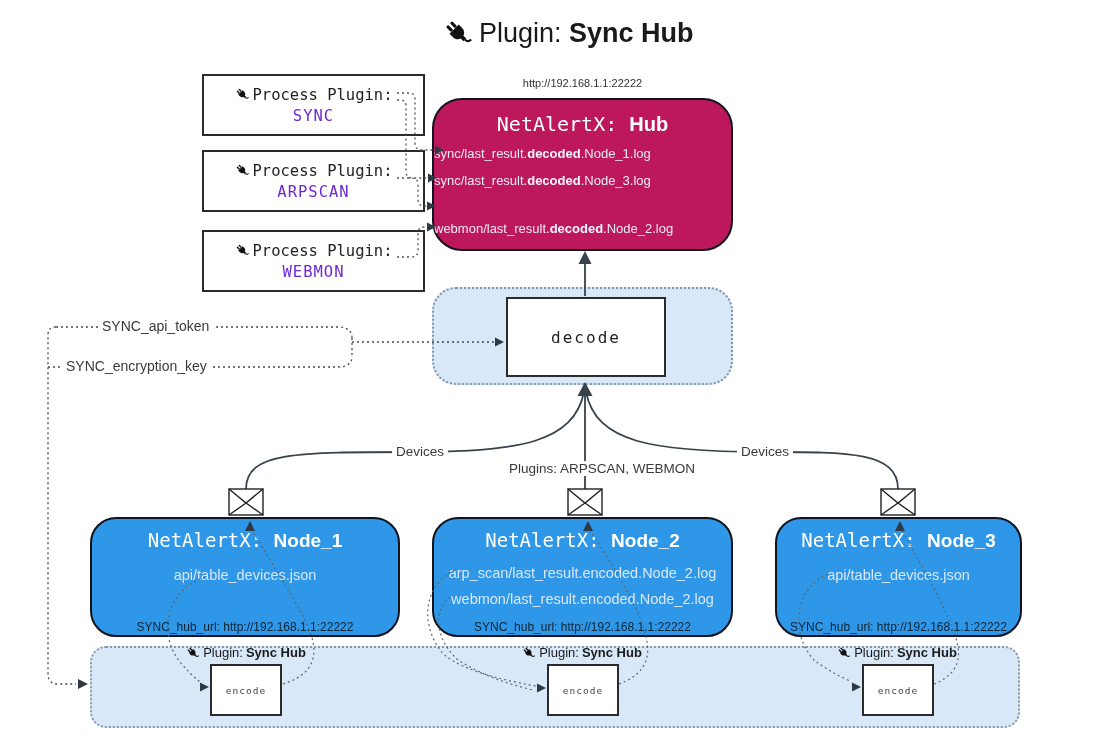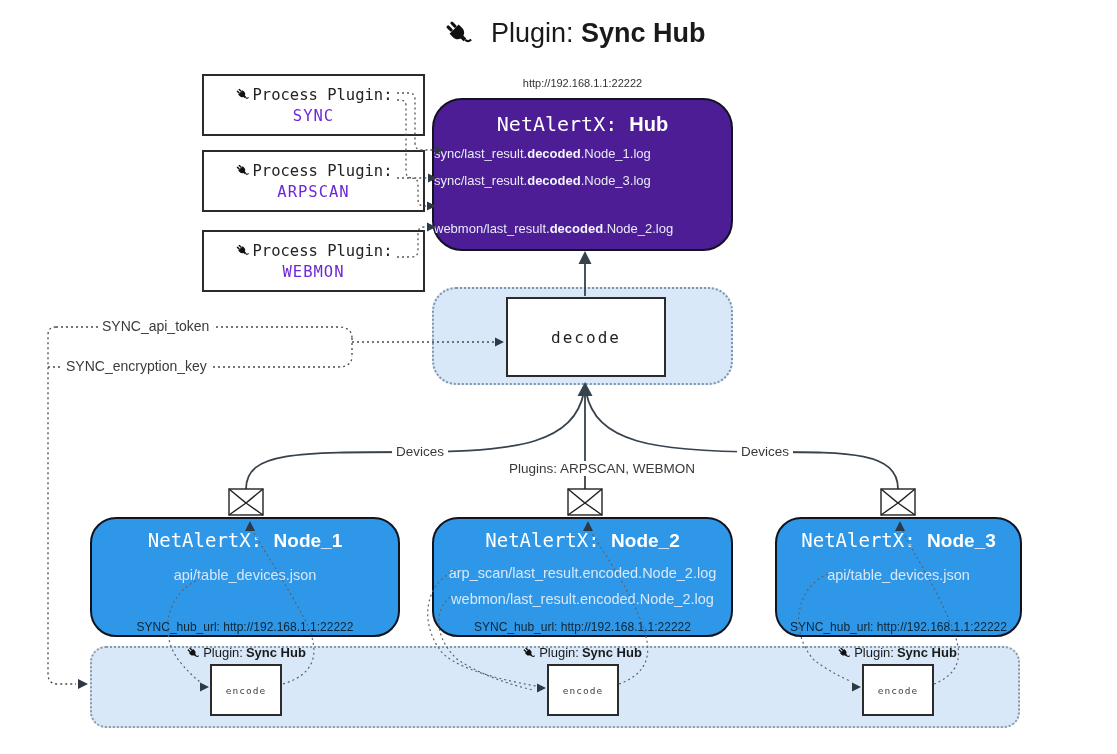--- a/index.html
+++ b/index.html
@@ -5,33 +5,33 @@
   html,body{margin:0;padding:0;}
   body{width:1117px;height:754px;position:relative;background:#fff;overflow:hidden;
        font-family:"Liberation Sans",sans-serif;color:#1a1a1a;}
   .abs{position:absolute;}
   .mono{font-family:"DejaVu Sans Mono",monospace;}
   
   #boxes{z-index:1;} #wires{z-index:2;pointer-events:none;} #linelabels{z-index:3;}
   #boxes,#wires,#linelabels{position:absolute;left:0;top:0;width:1117px;height:754px;}
 
   
-  .title-row{display:flex;align-items:center;gap:17px;}
+  .title-row{display:flex;align-items:center;gap:5px;}
   .title-text{font-size:27px;color:#1a1a1a;}
   .title-text b{font-weight:bold;}
 
   
   .pbox{width:219px;height:58px;left:178px;border:2px solid #2b2b2b;background:#fff;
         display:flex;flex-direction:column;align-items:center;justify-content:center;gap:3px;margin-left:24px;}
   .pbox .l1{display:flex;align-items:center;gap:3px;font-size:15.5px;color:#222;}
   .pbox .l2{font-size:15.5px;color:#6d28d9;letter-spacing:1px;}
 
   
   .hub-url{left:432px;top:77px;width:301px;text-align:center;font-size:11px;color:#333;}
-  .hub{left:432px;top:98px;width:301px;height:153px;background:#4c1d95;border:2.5px solid #11131f;
+  .hub{left:432px;top:98px;width:301px;height:153px;background:#be185d;border:2.5px solid #11131f;
        border-radius:30px;box-sizing:border-box;}
   .hub-title{left:0;top:12px;width:100%;text-align:center;font-size:20px;color:#fff;}
   .hub-title b{font-family:"Liberation Sans",sans-serif;font-weight:bold;}
   .hub-line{left:0;width:100%;text-align:left;font-size:13px;color:#e8ebf7;white-space:nowrap;}
   .hub-line b{font-weight:bold;color:#f4f6ff;}
 
   
   .decode-band{left:432px;top:287px;width:301px;height:98px;background:#d9e8f8;
                border:2px dotted #7f95ac;border-radius:24px;box-sizing:border-box;}
   .decode-box{left:506px;top:297px;width:160px;height:80px;background:#fff;border:2.5px solid #2b2b2b;

